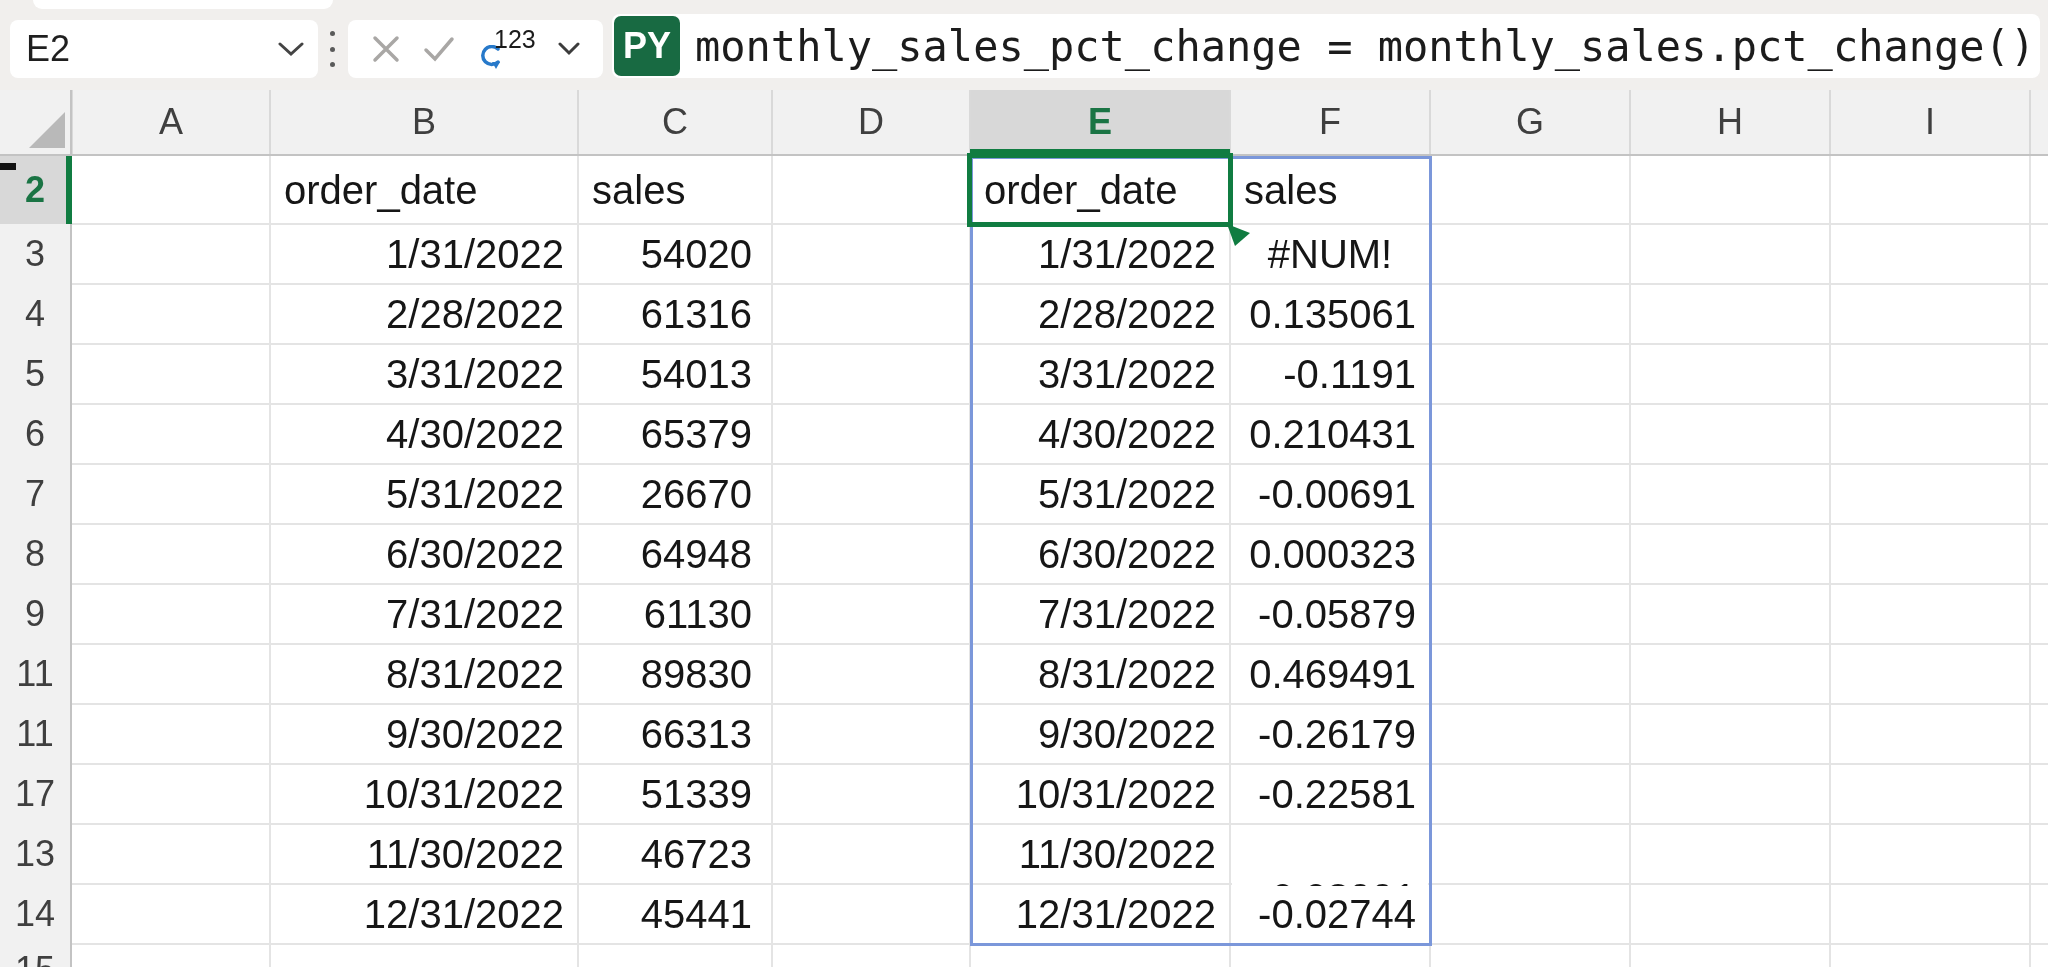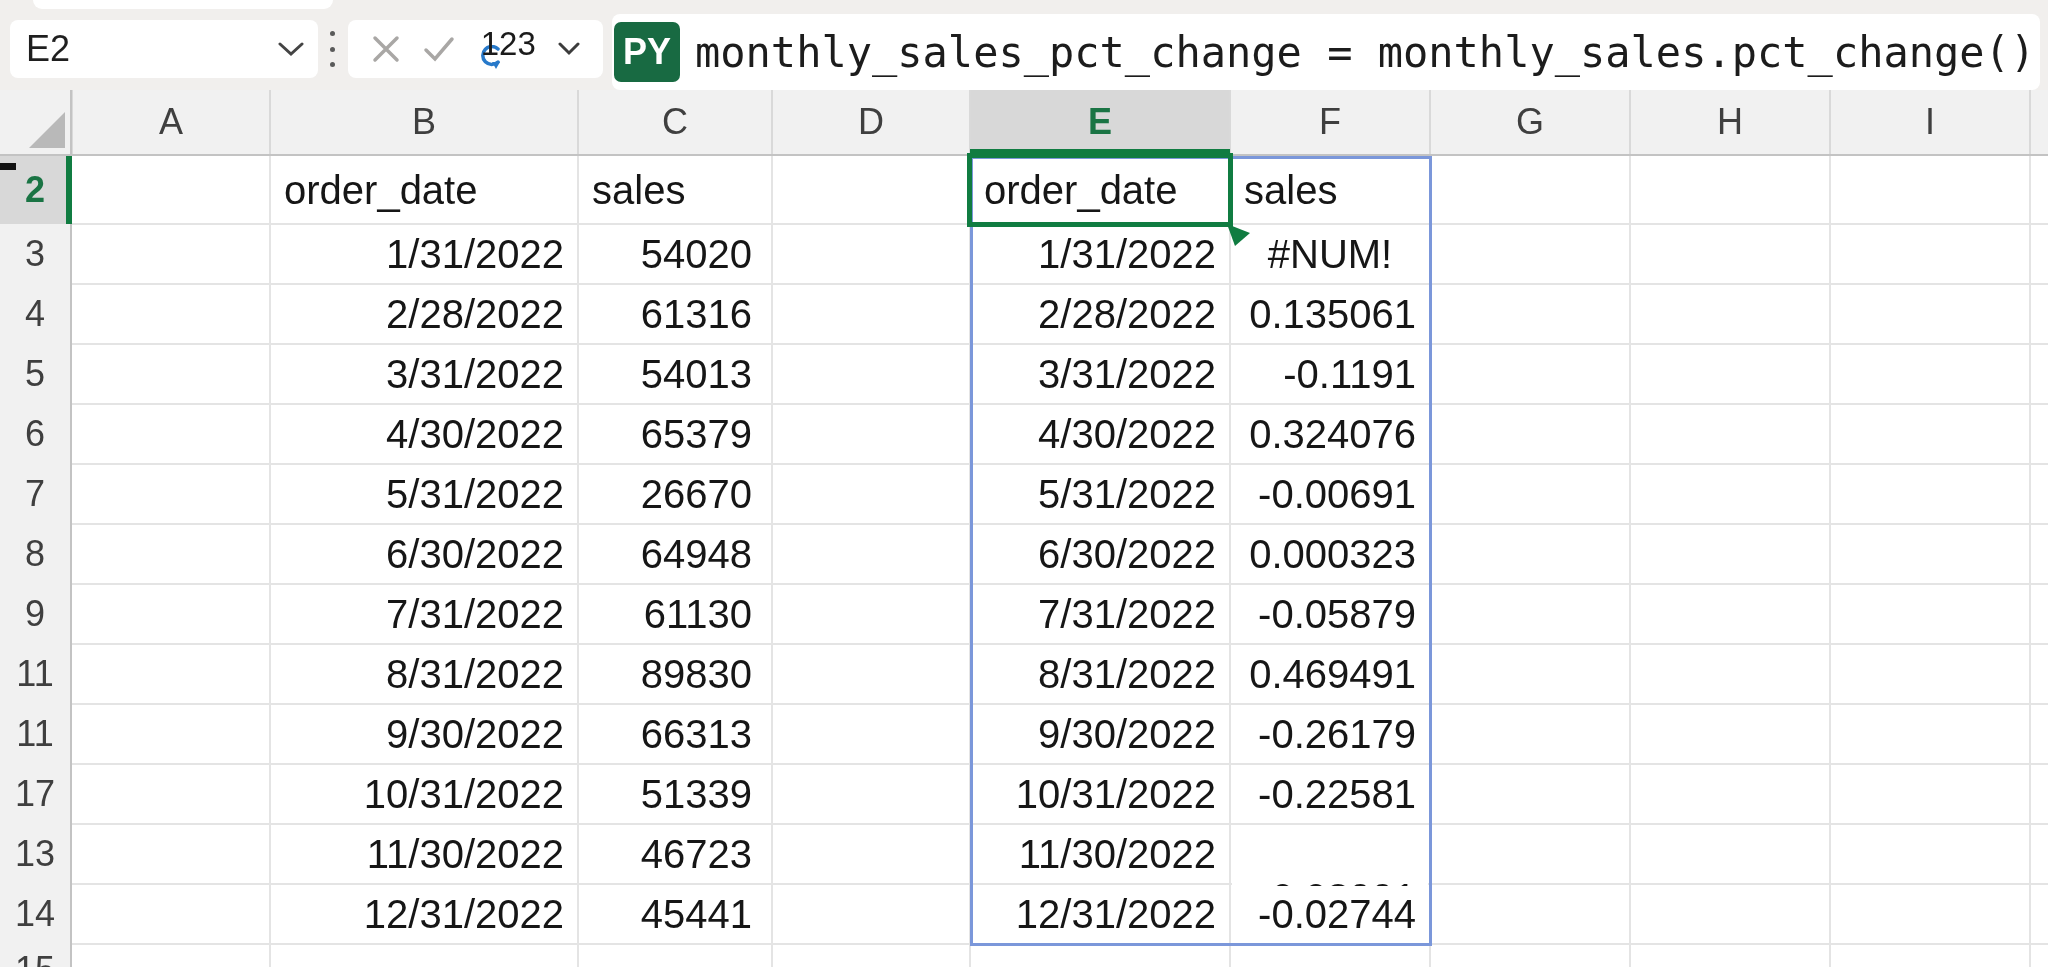--- a/index.html
+++ b/index.html
@@ -15,23 +15,23 @@
   
   .toolbar{position:absolute;left:0;top:0;width:2048px;height:90px;background:var(--toolbar);}
   .top-fragment{position:absolute;left:33px;top:0;width:300px;height:9px;background:#fff;border-radius:0 0 10px 10px;}
   .name-box{position:absolute;left:10px;top:20px;width:308px;height:58px;background:#fff;border-radius:8px;display:flex;align-items:center;}
   .nb-text{flex:1;padding-left:16px;font-size:36px;color:#1f1f1f;}
   .name-box svg{margin-right:14px;}
   .dots{position:absolute;left:328px;top:31px;width:8px;height:36px;display:flex;flex-direction:column;justify-content:space-between;align-items:center;}
   .dots i{width:5px;height:5px;border-radius:50%;background:#5a5a5a;}
   .fx-group{position:absolute;left:348px;top:20px;width:255px;height:58px;background:#fff;border-radius:8px;display:flex;align-items:center;justify-content:space-evenly;}
   .out-type{position:relative;width:58px;height:48px;}
-  .out-type .num{position:absolute;right:0;top:0;font-size:33px;color:#1b1b1b;}
+  .out-type .num{position:absolute;right:0;top:0;font-size:25px;color:#1b1b1b;}
   .out-type svg{position:absolute;left:0;bottom:2px;}
-  .formula-input{position:absolute;left:612px;top:14px;width:1428px;height:76px;background:#fff;border-radius:8px;display:flex;align-items:center;}
+  .formula-input{position:absolute;left:612px;top:14px;width:1428px;height:64px;background:#fff;border-radius:8px;display:flex;align-items:center;}
   .py-badge{width:66px;height:60px;margin-left:2px;flex:0 0 66px;background:var(--badge);border-radius:7px;
     color:#fff;font-size:36px;font-weight:600;display:flex;align-items:center;justify-content:center;}
   .fx-text{margin-left:15px;font-family:"DejaVu Sans Mono",monospace;font-size:42px;color:#1c1c1c;white-space:pre;}
 
   
   #grid{position:absolute;left:0;top:90px;width:2048px;height:877px;}
   .sheetbg{position:absolute;background:#fff;}
   .corner{position:absolute;background:var(--hdr);}
   .corner .tri{position:absolute;right:5px;bottom:6px;width:0;height:0;
     border-left:36px solid transparent;border-bottom:36px solid #b9b9b9;}
@@ -235,21 +235,21 @@
       <div class="cell ar prlg" style="left: 580px; top: 886px; width: 190px; height: 56px;">45441</div>
       <div class="cell al" style="left: 972px; top: 158px; width: 256px; height: 64px;">order_date</div>
       <div class="cell al" style="left: 1232px; top: 158px; width: 196px; height: 64px;">sales</div>
       <div class="cell ar" style="left: 972px; top: 226px; width: 256px; height: 56px;">1/31/2022</div>
       <div class="cell ac" style="left: 1232px; top: 226px; width: 196px; height: 56px;">#NUM!</div>
       <div class="cell ar" style="left: 972px; top: 286px; width: 256px; height: 56px;">2/28/2022</div>
       <div class="cell ar" style="left: 1232px; top: 286px; width: 196px; height: 56px;">0.135061</div>
       <div class="cell ar" style="left: 972px; top: 346px; width: 256px; height: 56px;">3/31/2022</div>
       <div class="cell ar" style="left: 1232px; top: 346px; width: 196px; height: 56px;">-0.1191</div>
       <div class="cell ar" style="left: 972px; top: 406px; width: 256px; height: 56px;">4/30/2022</div>
-      <div class="cell ar" style="left: 1232px; top: 406px; width: 196px; height: 56px;">0.324076</div>
+      <div class="cell ar" style="left: 1232px; top: 406px; width: 196px; height: 56px;">0.210431</div>
       <div class="cell ar" style="left: 972px; top: 466px; width: 256px; height: 56px;">5/31/2022</div>
       <div class="cell ar" style="left: 1232px; top: 466px; width: 196px; height: 56px;">-0.00691</div>
       <div class="cell ar" style="left: 972px; top: 526px; width: 256px; height: 56px;">6/30/2022</div>
       <div class="cell ar" style="left: 1232px; top: 526px; width: 196px; height: 56px;">0.000323</div>
       <div class="cell ar" style="left: 972px; top: 586px; width: 256px; height: 56px;">7/31/2022</div>
       <div class="cell ar" style="left: 1232px; top: 586px; width: 196px; height: 56px;">-0.05879</div>
       <div class="cell ar" style="left: 972px; top: 646px; width: 256px; height: 56px;">8/31/2022</div>
       <div class="cell ar" style="left: 1232px; top: 646px; width: 196px; height: 56px;">0.469491</div>
       <div class="cell ar" style="left: 972px; top: 706px; width: 256px; height: 56px;">9/30/2022</div>
       <div class="cell ar" style="left: 1232px; top: 706px; width: 196px; height: 56px;">-0.26179</div>

